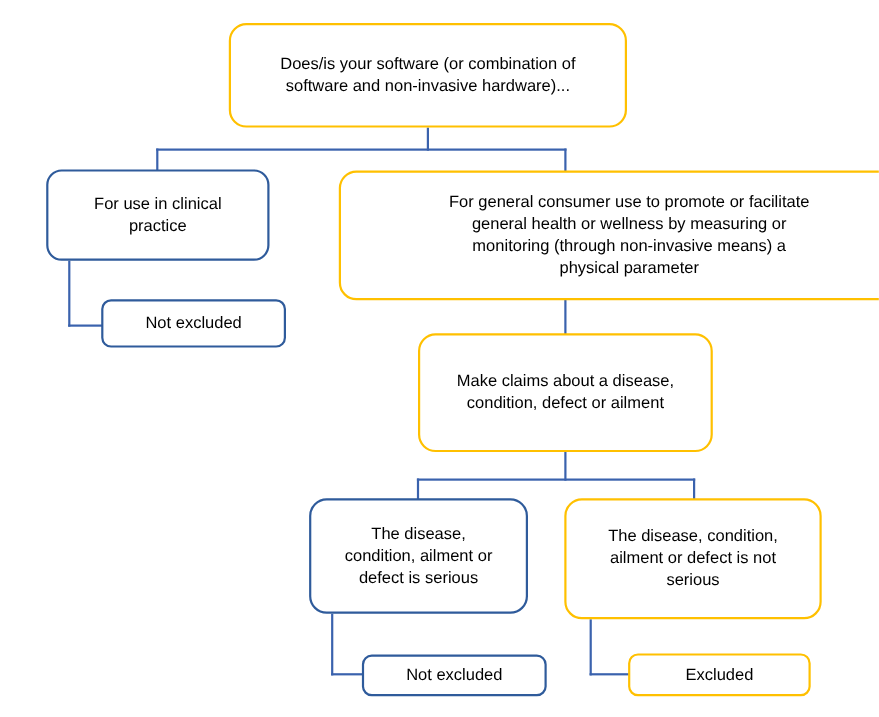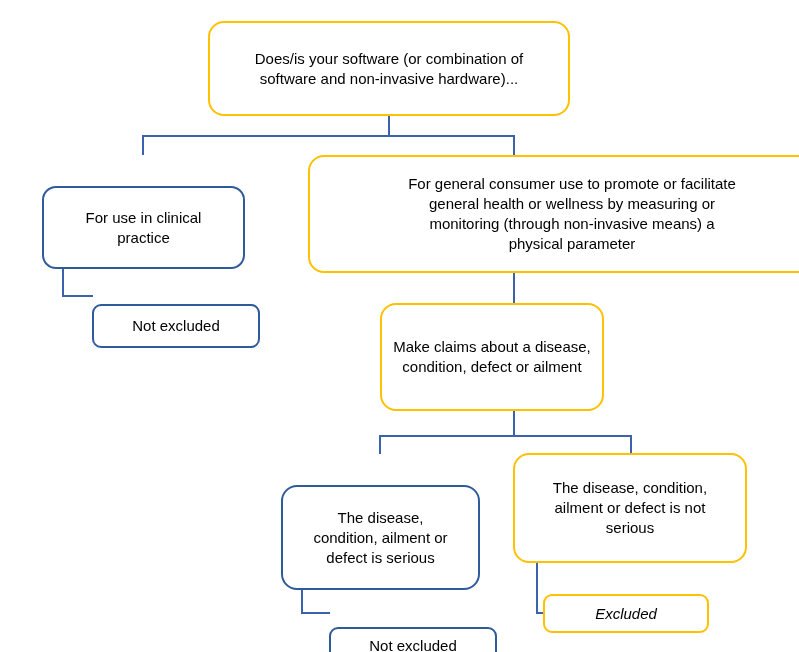--- a/index.html
+++ b/index.html
@@ -26,21 +26,21 @@
     padding: 17px 10px;
     z-index: 2;
   }
   .node .label {
     white-space: pre-line;
     font-size: 15px;
     line-height: 20px;
     color: #000000;
   }
   .node.yellow { border: 2.5px solid #FFC000; }
-  .node.blue   { border: 2.5px solid #2F5B9B; margin-top: 32px; }
+  .node.blue   { border: 2.5px solid #2F5B9B; }
   .r16 { border-radius: 16px; }
   .r14 { border-radius: 14px; }
   .r9  { border-radius: 9px; }
   .conn {
     position: absolute;
     background: #3A62AD;
     z-index: 1;
   }
 </style>
 </head>
@@ -62,42 +62,42 @@
     <span class="label">Not excluded</span>
   </div>
 
   <div class="node yellow r16" style="left:308px; top:155px; width:528px; height:118px;">
     <span class="label">For general consumer use to promote or facilitate
 general health or wellness by measuring or
 monitoring (through non-invasive means) a
 physical parameter</span>
   </div>
 
-  <div class="node yellow r16" style="left:380px; top:303px; width:224px; height:108px;">
+  <div class="node yellow r16" style="left:380px; top:303px; width:268px; height:108px;">
     <span class="label">Make claims about a disease,
 condition, defect or ailment</span>
   </div>
 
   <div class="node yellow r16" style="left:513px; top:453px; width:234px; height:110px;">
     <span class="label">The disease, condition,
 ailment or defect is not
 serious</span>
   </div>
 
   <div class="node blue r16" style="left:281px; top:453px; width:199px; height:105px;">
     <span class="label">The disease,
 condition, ailment or
 defect is serious</span>
   </div>
 
   <div class="node blue r9" style="left:329px; top:595px; width:168px; height:37px;">
     <span class="label">Not excluded</span>
   </div>
 
-  <div class="node yellow r9" style="left:543px; top:594px; width:166px; height:39px;font-style:italic;">
+  <div class="node yellow r9" style="left:571px; top:594px; width:166px; height:39px;">
     <span class="label">Excluded</span>
   </div>
 
   <div class="conn" style="left:388px; top:116px; width:2px; height:21px;"></div>
   <div class="conn" style="left:142px; top:135px; width:373px; height:2px;"></div>
   <div class="conn" style="left:142px; top:135px; width:2px; height:20px;"></div>
   <div class="conn" style="left:513px; top:135px; width:2px; height:21px;"></div>
 
   <div class="conn" style="left:62px; top:237px; width:2px; height:60px;"></div>
   <div class="conn" style="left:62px; top:295px; width:31px; height:2px;"></div>

